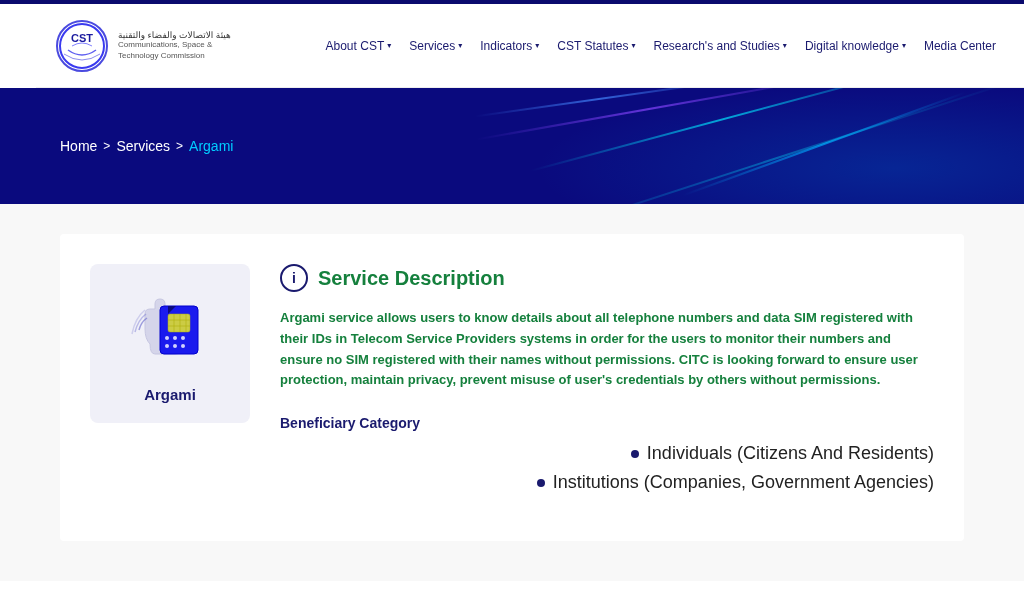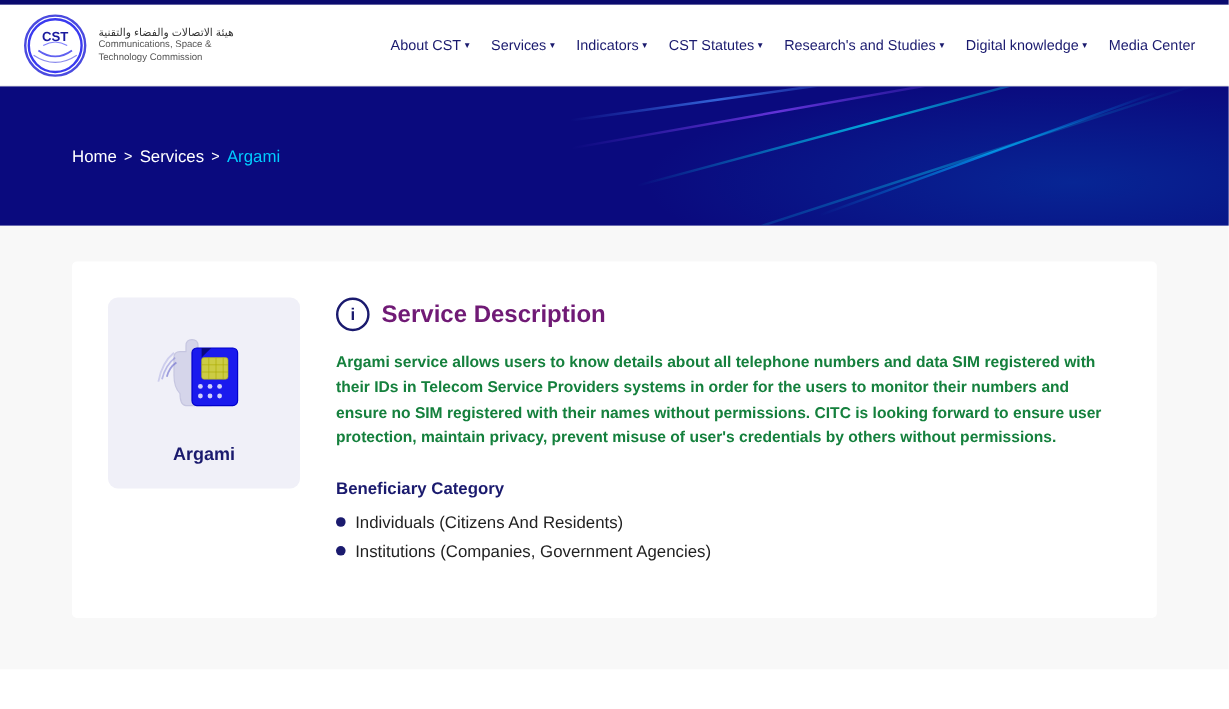--- a/index.html
+++ b/index.html
@@ -12,21 +12,22 @@
       width: 100%;
     }
 
     
     .header {
       display: flex;
       align-items: center;
       padding: 8px 20px;
       background: #fff;
       border-bottom: 1px solid #eee;
-      height: 68px;
+      height: 84px;
+      margin-left: 36px;
     }
     .logo-area {
       display: flex;
       align-items: center;
       gap: 10px;
       min-width: 220px;
     }
     .logo-circle {
       width: 52px;
       height: 52px;
@@ -177,47 +178,48 @@
       display: flex;
       align-items: center;
       justify-content: center;
       font-size: 14px;
       font-weight: bold;
       color: #1a1a6e;
       flex-shrink: 0;
     }
     .service-title {
       font-size: 20px;
-      color: #701a75;
+      color: #15803d;
       font-weight: bold;
     }
     .service-desc-text {
       font-size: 13px;
       line-height: 1.6;
       color: #15803d;
       margin-bottom: 24px;
       font-weight: bold;
     }
     .beneficiary-title {
       font-size: 14px;
       font-weight: bold;
       color: #1a1a6e;
       margin-bottom: 12px;
     }
     .beneficiary-list {
       list-style: none;
       padding: 0;
     }
     .beneficiary-list li {
-      font-size: 14px;
+      font-size: 18px;
       color: #222;
       margin-bottom: 8px;
       display: flex;
       align-items: center;
       gap: 8px;
+      justify-content: flex-end;
     }
     .bullet {
       width: 8px;
       height: 8px;
       border-radius: 50%;
       background: #1a1a6e;
       flex-shrink: 0;
     }
 
     

